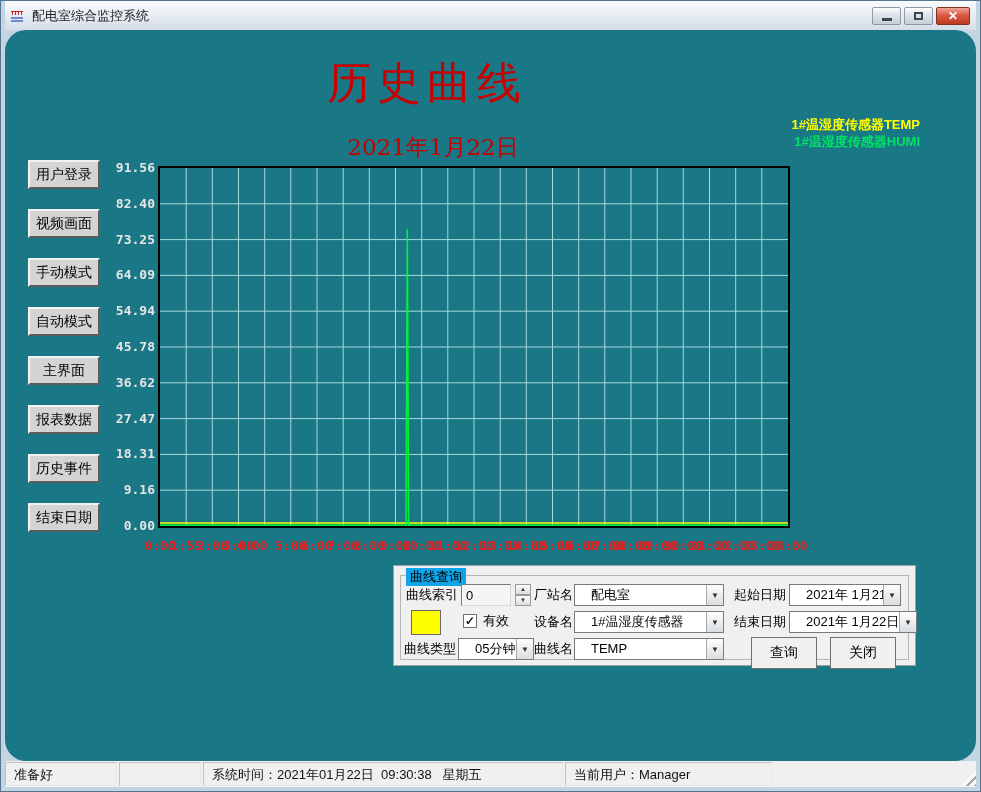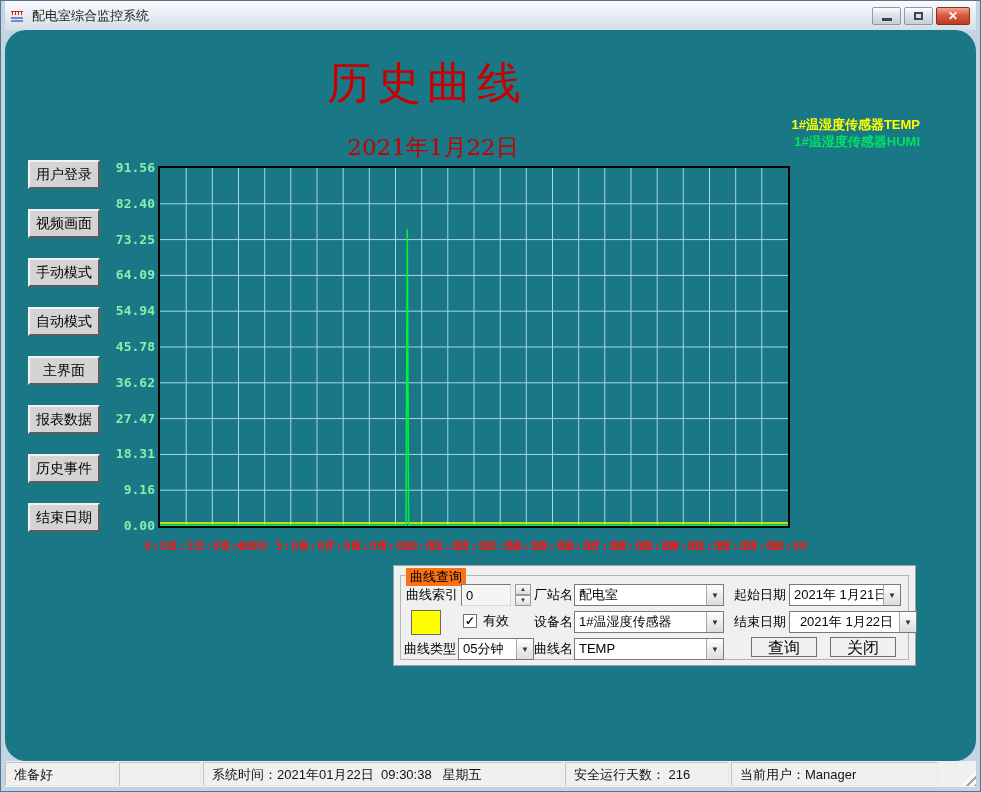--- a/index.html
+++ b/index.html
@@ -54,42 +54,42 @@
   .plot svg { display:block; }
   .x-axis { position:absolute; left:155px; top:508px; width:628px; height:18px;
             font-family:"DejaVu Sans Mono", monospace; font-weight:bold; font-size:13px; }
   .x-tick { position:absolute; transform:translateX(-50%); white-space:nowrap; }
 
   
   .query-panel { position:absolute; left:388px; top:535px; width:523px; height:101px;
                  background:#f0f0f0; border:1px solid #9aa2aa; font-size:13px; color:#000; }
   .groupbox { position:absolute; left:6px; right:6px; top:9px; bottom:5px;
               border:1px solid #b5b5b5; }
-  .group-title { position:absolute; left:12px; top:2px; background:#f97316;
+  .group-title { position:absolute; left:12px; top:2px; background:#0ea5e9;
                  padding:0 4px; font-size:13px; }
   .qlabel { position:absolute; height:22px; line-height:22px; white-space:nowrap; }
   .qinput { position:absolute; height:22px; background:#f5f5f5;
             border:1px solid; border-color:#7a7a7a #d9d9d9 #d9d9d9 #7a7a7a;
             font-size:13px; padding:0 4px; font-family:"Liberation Sans", sans-serif; }
   .spinner { position:absolute; width:16px; height:22px; display:flex; flex-direction:column; }
   .spin { flex:1; border:1px solid #9a9a9a; background:linear-gradient(#fdfdfd,#dcdcdc);
           font-size:6px; line-height:9px; text-align:center; color:#333; cursor:pointer; }
   .swatch { position:absolute; border:1px solid #6a6a6a; }
   .checkbox { position:absolute; width:14px; height:14px; background:#fff;
               border:1px solid #707070; font-size:12px; line-height:13px;
               text-align:center; font-weight:bold; color:#111; cursor:pointer; }
   .combo { position:absolute; height:22px; background:#fff;
            border:1px solid #7a7a7a; display:flex; cursor:pointer; }
-  .combo-text { flex:1; font-size:13px; line-height:20px; padding-left:4px;
+  .combo-text { flex:1; font-size:13px; line-height:20px; padding-left:16px;
                 overflow:hidden; white-space:nowrap; }
   .combo-btn { width:17px; border-left:1px solid #a9a9a9;
                background:linear-gradient(#fefefe,#d9dde1); font-size:8px;
                display:flex; align-items:center; justify-content:center; color:#333; }
-  .dlg-btn { position:absolute; height:20px; width:66px; background:#f0f0f0;
-             border:1px solid #707070; font-size:16px; cursor:pointer;
+  .dlg-btn { position:absolute; height:32px; width:66px; background:#f0f0f0;
+             border:1px solid #707070; font-size:14px; cursor:pointer;
              font-family:"Liberation Sans", sans-serif; }
 
   
   .statusbar { height:26px; width:971px; background:#f0f0f0; display:flex;
                align-items:stretch; padding:1px 0; font-size:13px; color:#111; }
   .sb-panel { border:1px solid; border-color:#c2c2c2 #e9e9e9 #e9e9e9 #c2c2c2;
               margin-right:2px; padding:3px 8px 0 8px; overflow:hidden; }
   .sb-panel span { white-space:pre; }
   .sb-grip { margin-left:auto; width:15px; height:15px; align-self:flex-end;
              background:
@@ -146,21 +146,21 @@
         <button class="side-btn">用户登录</button>
         <button class="side-btn">视频画面</button>
         <button class="side-btn">手动模式</button>
         <button class="side-btn">自动模式</button>
         <button class="side-btn">主界面</button>
         <button class="side-btn">报表数据</button>
         <button class="side-btn">历史事件</button>
         <button class="side-btn">结束日期</button>
       </div>
 
-    <div class="y-axis" style="color: #86efac;">
+    <div class="y-axis" style="color: #e5e5e5;">
         <div class="y-tick" style="top: -8px;">91.56</div>
         <div class="y-tick" style="top: 27.8px;">82.40</div>
         <div class="y-tick" style="top: 63.6px;">73.25</div>
         <div class="y-tick" style="top: 99.4px;">64.09</div>
         <div class="y-tick" style="top: 135.2px;">54.94</div>
         <div class="y-tick" style="top: 171px;">45.78</div>
         <div class="y-tick" style="top: 206.8px;">36.62</div>
         <div class="y-tick" style="top: 242.6px;">27.47</div>
         <div class="y-tick" style="top: 278.4px;">18.31</div>
         <div class="y-tick" style="top: 314.2px;">9.16</div>
@@ -281,17 +281,16 @@
       </div>
       <button class="dlg-btn" style="left:357px;top:71px;">查询</button>
       <button class="dlg-btn" style="left:436px;top:71px;">关闭</button>
     </div>
   </div>
 
   <div class="statusbar">
     <div class="sb-panel" style="width:112px;"><span>准备好</span></div>
     <div class="sb-panel" style="width:82px;"></div>
     <div class="sb-panel" style="width:360px;"><span>系统时间：2021年01月22日  09:30:38   星期五</span></div>
-    <div class="sb-panel" style="width:164px;"><span>安全运行天数： 216</span></div>
     <div class="sb-panel" style="width:207px;"><span>当前用户：Manager</span></div>
     <div class="sb-grip"></div>
   </div>
 </div>
 
 </body></html>

